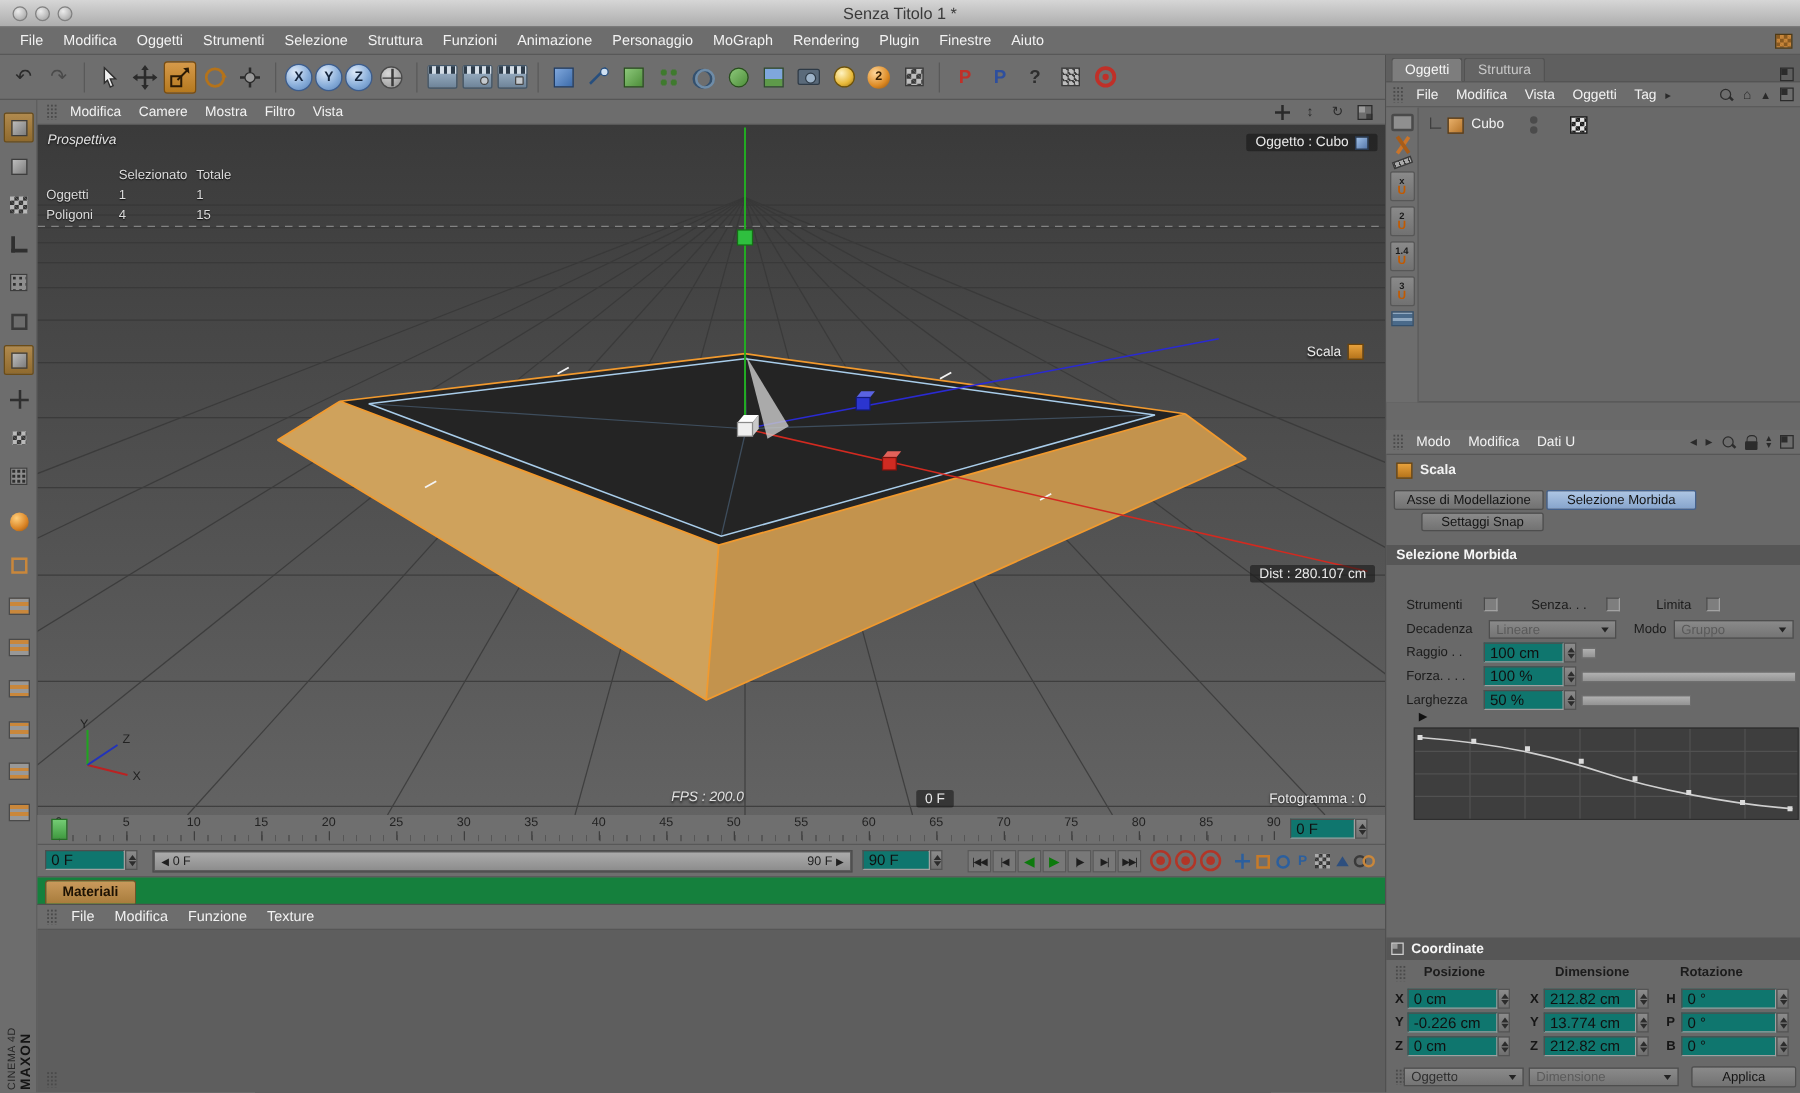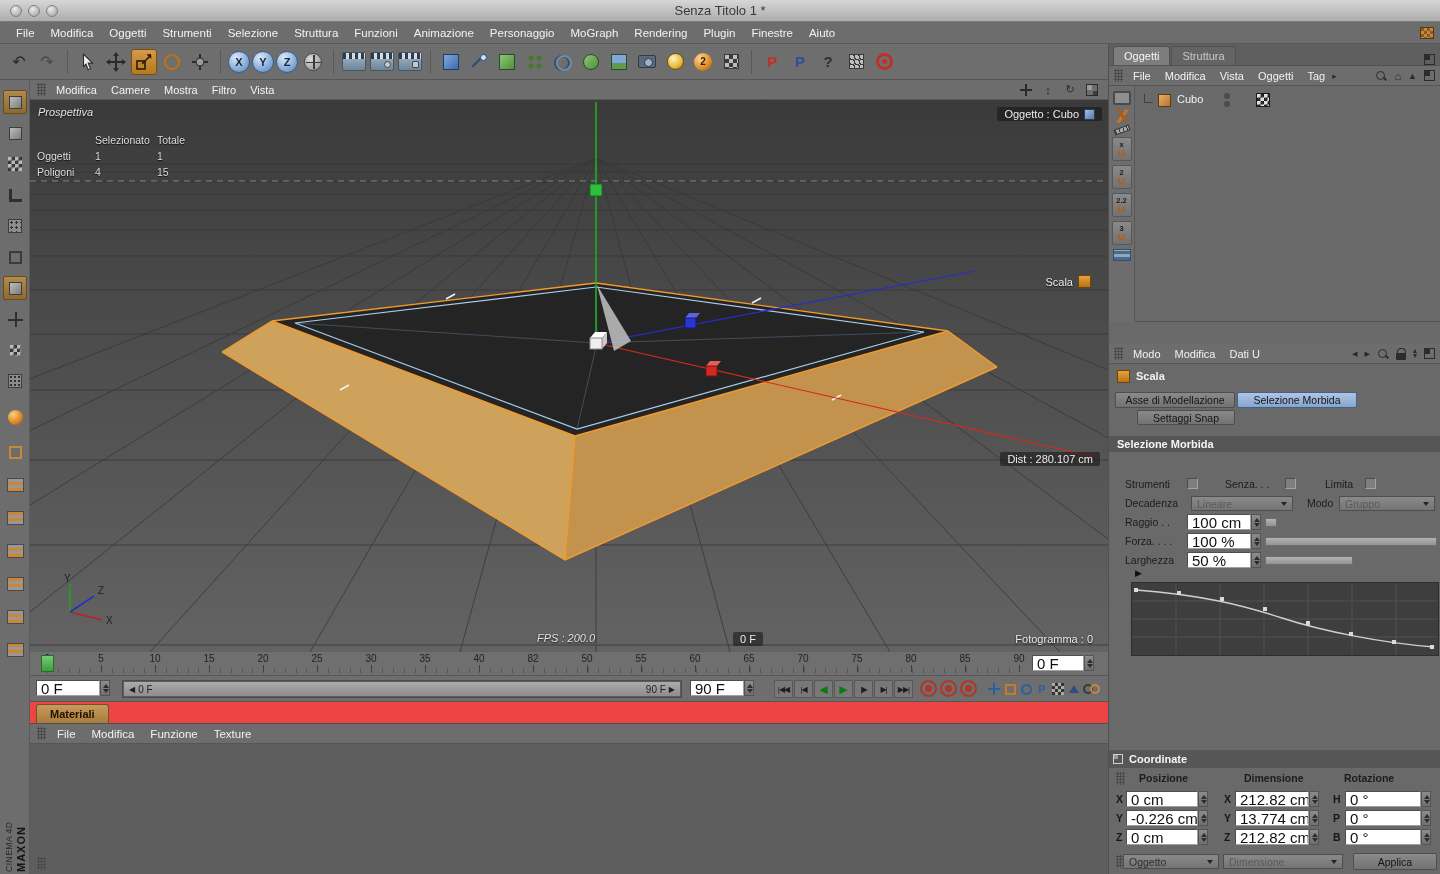--- a/index.html
+++ b/index.html
@@ -101,21 +101,21 @@
 
   
   .ruler { left:30px; top:652px; width:1078px; height:24px; background:#6f6f6f; border-bottom:1px solid #585858; }
   .tick-label { position:absolute; top:1px; width:24px; text-align:center; font-size:10px; color:#232323; }
   .tickmark { position:absolute; top:13px; width:1px; height:7px; background:#3e3e3e; }
   .minorticks { position:absolute; left:17px; top:16px; width:973px; height:5px; background:repeating-linear-gradient(90deg,#565656 0 1px,transparent 1px 10.81px); }
   .playhead { position:absolute; left:11px; top:3px; width:13px; height:17px; background:linear-gradient(#74cc74,#3f9a3f); border:1px solid #246e24; }
   .rfield { position:absolute; left:1002px; top:3px; width:62px; }
 
   
-  .field { background:#ffffff; border-top:1px solid #4e4e4e; border-left:1px solid #4e4e4e; border-bottom:1px solid #a0a0a0; border-right:1px solid #a0a0a0; color:#101010; font-size:15px; display:flex; align-items:center; padding:0 4px; height:16px; white-space:nowrap; overflow:hidden; }
+  .field { background:#0f766e; border-top:1px solid #4e4e4e; border-left:1px solid #4e4e4e; border-bottom:1px solid #a0a0a0; border-right:1px solid #a0a0a0; color:#101010; font-size:12px; display:flex; align-items:center; padding:0 4px; height:16px; white-space:nowrap; overflow:hidden; }
   .st { width:10px; height:16px; background:linear-gradient(#8c8c8c,#6f6f6f); border:1px solid #545454; position:relative; }
   .st::before { content:""; position:absolute; left:1.5px; top:2.5px; border-left:3px solid transparent; border-right:3px solid transparent; border-bottom:4px solid #2c2c2c; }
   .st::after { content:""; position:absolute; left:1.5px; bottom:2.5px; border-left:3px solid transparent; border-right:3px solid transparent; border-top:4px solid #2c2c2c; }
   .cb { width:11px; height:11px; background:#7e7e7e; border-top:1px solid #4a4a4a; border-left:1px solid #4a4a4a; border-bottom:1px solid #a2a2a2; border-right:1px solid #a2a2a2; display:flex; align-items:center; justify-content:center; }
   .cb .ckt { font-size:10px; font-weight:bold; color:#0e0e0e; line-height:1; margin-top:-2px; }
   .dd { height:15px; background:linear-gradient(#8a8a8a,#747474); border:1px solid #4e4e4e; display:flex; align-items:center; font-size:10.5px; color:#2e2e2e; padding:0 5px; }
   .dd .lbl { white-space:nowrap; overflow:hidden; }
   .dd .arr { margin-left:auto; width:0; height:0; border-left:3.5px solid transparent; border-right:3.5px solid transparent; border-top:4px solid #232323; }
   .dd.disabled { color:#5a5a5a; }
   .btn { background:linear-gradient(#8a8a8a,#727272); border:1px solid #4e4e4e; border-radius:2px; color:#141414; font-size:10.5px; display:flex; align-items:center; justify-content:center; white-space:nowrap; }
@@ -139,21 +139,21 @@
   .pb-txt { color:#2b5f9e; font-weight:bold; font-size:11px; }
   .checker-s { width:12px; height:12px;
     background-image:linear-gradient(45deg,#333 25%,transparent 25%,transparent 75%,#333 75%),linear-gradient(45deg,#333 25%,#aaa 25%,#aaa 75%,#333 75%);
     background-size:6px 6px; background-position:0 0,3px 3px; }
   .tri-up { width:0; height:0; border-left:5px solid transparent; border-right:5px solid transparent; border-bottom:8px solid #2e4f7e; }
   .keys-i { position:relative; width:14px; height:12px; }
   .keys-i::before,.keys-i::after { content:""; position:absolute; top:1px; width:6px; height:6px; border:2px solid #3a3a3a; border-radius:50%; }
   .keys-i::before { left:0; } .keys-i::after { left:7px; border-color:#c9873b; }
 
   
-  .mat-tabs { left:30px; top:702px; width:1078px; height:22px; background:#ef4444; border-bottom:1px solid #4f4f4f; display:flex; align-items:flex-end; padding-left:6px;text-align:center; }
+  .mat-tabs { left:30px; top:702px; width:1078px; height:22px; background:#15803d; border-bottom:1px solid #4f4f4f; display:flex; align-items:flex-end; padding-left:6px;text-align:center; }
   .mat-tab { height:19px; padding:0 13px; background:linear-gradient(#c99a5c,#a87c3c); border:1px solid #6d5428; border-bottom:none; border-radius:3px 3px 0 0; color:#1d1203; display:flex; align-items:center; font-weight:bold; font-size:11px; }
   .mat-menu { left:30px; top:724px; width:1078px; height:20px; background:#6d6d6d; border-bottom:1px solid #565656; display:flex; align-items:center; padding-left:4px; }
   .mat-body { left:30px; top:744px; width:1078px; height:130px; background:#5e5e5e; }
 
   
   .rpanel { left:1108px; top:44px; width:332px; height:830px; background:#696969; border-left:1px solid #505050; }
   .ptabs { position:absolute; left:0; width:332px; height:22px; background:#5f5f5f; border-bottom:1px solid #515151; display:flex; align-items:flex-end; padding-left:4px; gap:1px; }
   .ptab { height:19px; padding:0 10px; background:#646464; color:#c9c9c9; border:1px solid #525252; border-bottom:none; border-radius:3px 3px 0 0; display:flex; align-items:center; font-size:11px; }
   .ptab.active { background:#7d7d7d; color:#f5f5f5; }
   .pmenu { position:absolute; left:0; width:332px; height:20px; background:#6d6d6d; border-bottom:1px solid #565656; display:flex; align-items:center; padding-left:2px; }
@@ -572,21 +572,21 @@
 <div class="abs ruler">
   <span class="tick-label" style="left:5px">0</span>
   <span class="tick-label" style="left:59px">5</span>
   <span class="tick-label" style="left:113px">10</span>
   <span class="tick-label" style="left:167px">15</span>
   <span class="tick-label" style="left:221px">20</span>
   <span class="tick-label" style="left:275px">25</span>
   <span class="tick-label" style="left:329px">30</span>
   <span class="tick-label" style="left:383px">35</span>
   <span class="tick-label" style="left:437px">40</span>
-  <span class="tick-label" style="left:491px">82</span>
+  <span class="tick-label" style="left:491px">45</span>
   <span class="tick-label" style="left:545px">50</span>
   <span class="tick-label" style="left:599px">55</span>
   <span class="tick-label" style="left:653px">60</span>
   <span class="tick-label" style="left:707px">65</span>
   <span class="tick-label" style="left:761px">70</span>
   <span class="tick-label" style="left:815px">75</span>
   <span class="tick-label" style="left:869px">80</span>
   <span class="tick-label" style="left:923px">85</span>
   <span class="tick-label" style="left:977px">90</span>
   <span class="minorticks"></span>
@@ -715,21 +715,21 @@
       <div class="ruler-i"></div>
       <div class="uicon">
         <span class="ut">x</span>
         <span class="ub">U</span>
       </div>
       <div class="uicon">
         <span class="ut">2</span>
         <span class="ub">U</span>
       </div>
       <div class="uicon">
-        <span class="ut">2.2</span>
+        <span class="ut">1.4</span>
         <span class="ub">U</span>
       </div>
       <div class="uicon">
         <span class="ut">3</span>
         <span class="ub">U</span>
       </div>
       <div class="browser-i"></div>
     </div>
     <div class="om-tree">
       <div style="position:relative;height:18px;top:6px">

